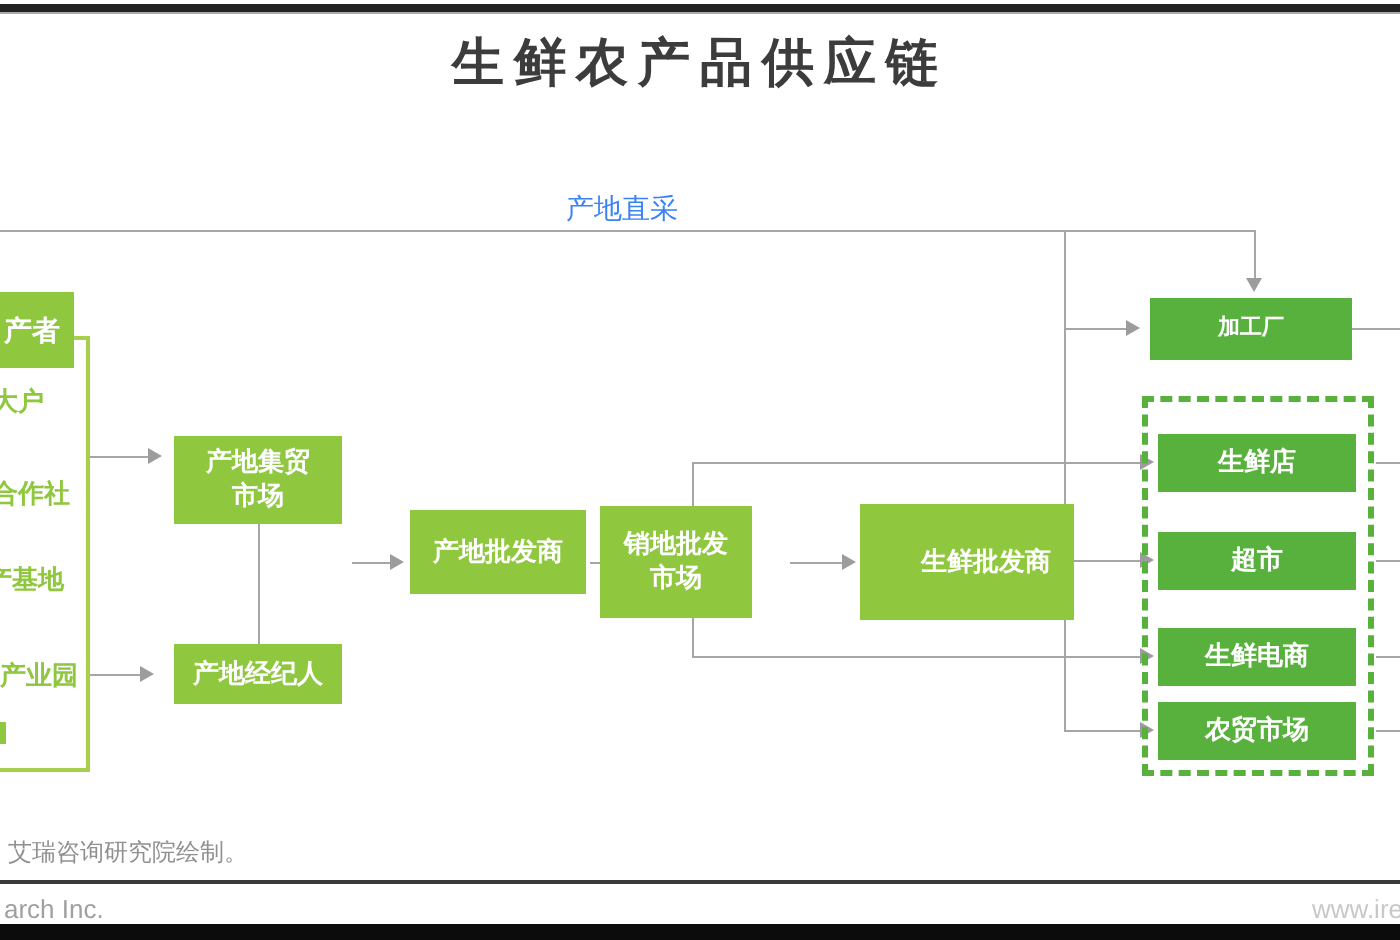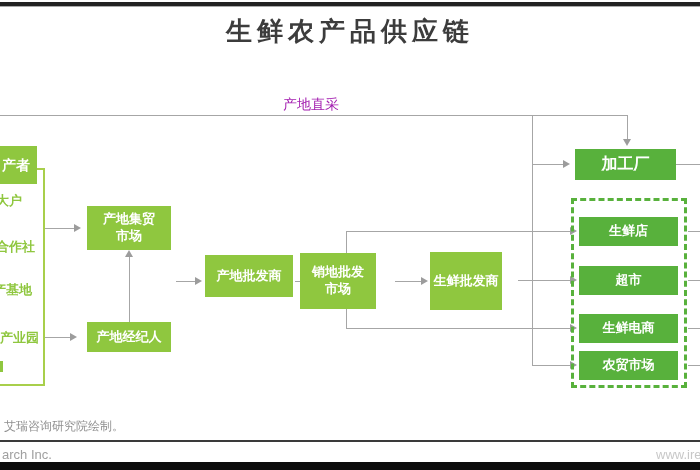--- a/index.html
+++ b/index.html
@@ -1,20 +1,20 @@
 <!DOCTYPE html>
 <html><head>
 <meta charset="utf-8">
 <style>
   html,body{margin:0;padding:0;background:#fff;}
   #page{position:relative;width:700px;height:470px;overflow:hidden;background:#fff;
         font-family:"Liberation Sans","DejaVu Sans",sans-serif;}
   .abs{position:absolute;}
   .title{width:700px;text-align:center;font-size:26px;font-weight:bold;color:#3c3c3c;letter-spacing:5px;}
-  .flowlabel{font-size:14px;color:#a21caf;text-align:center;}
+  .flowlabel{font-size:14px;color:#3b82f6;text-align:center;}
   .box{position:absolute;display:flex;align-items:center;justify-content:center;
        color:#fff;font-weight:bold;font-size:13px;text-align:center;line-height:1.3;}
   .yg{background:#8FC73F;}
   .grn{background:#58B13C;}
   .wrap4{display:inline-block;width:56px;}
   .hline,.vline{position:absolute;background:#A6A6A6;}
   .hline{height:1px;}
   .vline{width:1px;}
   .arr-r{position:absolute;width:0;height:0;border-top:4px solid transparent;
          border-bottom:4px solid transparent;border-left:7px solid #9C9C9C;}
@@ -82,21 +82,21 @@
 
   <div class="hline" style="left:45px;top:228px;width:29px;"></div>
   <div class="arr-r" style="left:74px;top:224px;"></div>
 
   <div class="hline" style="left:45px;top:337px;width:25px;"></div>
   <div class="arr-r" style="left:70px;top:333px;"></div>
 
   <div class="vline" style="left:129px;top:257px;height:65px;"></div>
   <div class="arr-u" style="left:125px;top:250px;"></div>
 
-  <div class="box yg" style="left:87px;top:206px;width:84px;height:44px;">
+  <div class="box yg" style="left:87px;top:218px;width:84px;height:44px;">
     <span class="wrap4">产地集贸市场</span>
   </div>
 
   <div class="box yg" style="left:87px;top:322px;width:84px;height:30px;">
     <span>产地经纪人</span>
   </div>
 
   <div class="hline" style="left:176px;top:281px;width:19px;"></div>
   <div class="arr-r" style="left:195px;top:277px;"></div>
 
@@ -107,25 +107,25 @@
   <div class="hline" style="left:295px;top:281px;width:15px;"></div>
   <div class="arr-r" style="left:310px;top:277px;"></div>
 
   <div class="box yg" style="left:300px;top:253px;width:76px;height:56px;">
     <span class="wrap4">销地批发市场</span>
   </div>
 
   <div class="hline" style="left:395px;top:281px;width:26px;"></div>
   <div class="arr-r" style="left:421px;top:277px;"></div>
 
-  <div class="box yg" style="left:430px;top:252px;width:72px;height:58px;">
+  <div class="box yg" style="left:430px;top:252px;width:88px;height:58px;padding-left:19px;">
     <span>生鲜批发商</span>
   </div>
 
-  <div class="box grn" style="left:575px;top:149px;width:101px;height:31px;font-size:16px;">
+  <div class="box grn" style="left:575px;top:149px;width:101px;height:31px;font-size:11px;">
     <span>加工厂</span>
   </div>
 
   <div class="dashed-group" style="left:571px;top:198px;width:110px;height:184px;"></div>
 
   <div class="box grn" style="left:579px;top:217px;width:99px;height:29px;">
     <span>生鲜店</span>
   </div>
   <div class="box grn" style="left:579px;top:266px;width:99px;height:29px;font-family:Liberation Serif, serif;">
     <span>超市</span>

